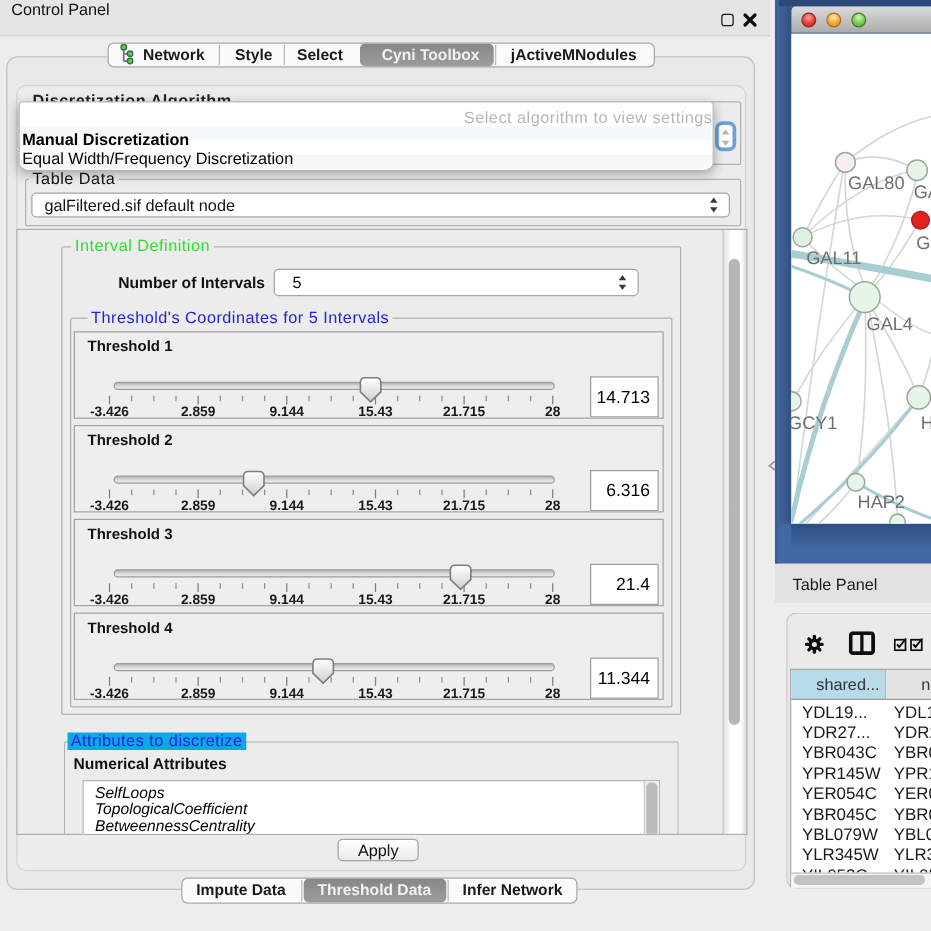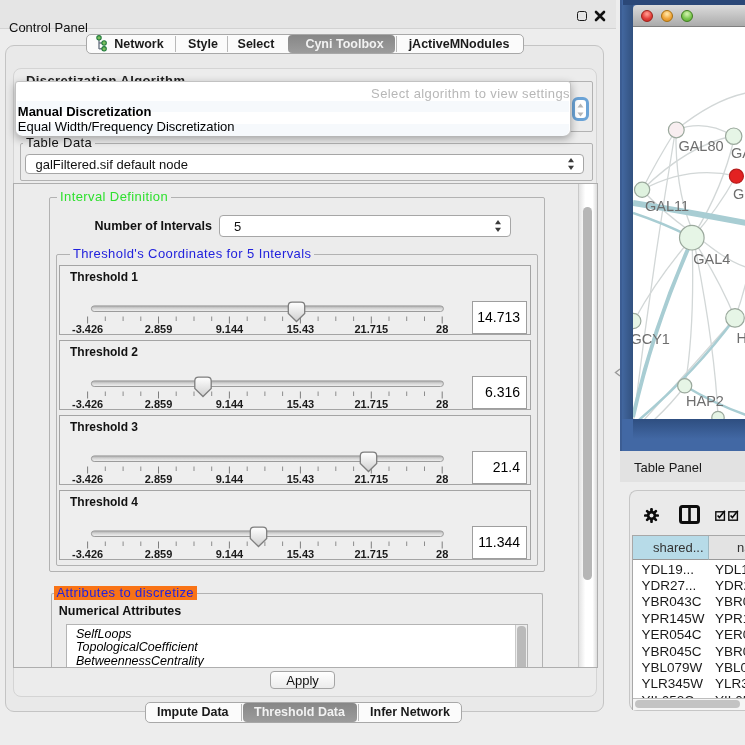--- a/index.html
+++ b/index.html
@@ -10,21 +10,21 @@
 .car{position:absolute;right:8px;top:50%;transform:translateY(-50%);width:8px;height:13px;}
 .tbox{position:absolute;left:59px;width:472px;height:70px;border:1px solid #a4a4a4;background:#eeeeee;}
 .tlab{position:absolute;left:10px;top:4.5px;font-size:12px;font-weight:bold;color:#111;}
 .vbox{position:absolute;left:411.5px;top:35.5px;width:55px;height:33px;background:#fff;border:1px solid #9e9e9e;font-size:14px;color:#000;text-align:right;line-height:31px;padding-right:5.5px;}
 .tabtxt{position:absolute;top:50%;transform:translate(-50%,-50%);font-size:12.5px;font-weight:600;color:#1a1a1a;white-space:nowrap;}
 .sep{position:absolute;top:2px;bottom:2px;width:1px;background:#b9b9b9;}
 .dk{position:absolute;background:linear-gradient(#878787,#9c9c9c);border-radius:4px;}
 </style></head><body>
 
 <div class="a" style="left:0;top:0;width:616px;height:29px;background:#e5e5e5;border-bottom:1px solid #d2d2d2;"></div>
-<div class="a" style="left:9px;top:20px;font-size:13px;color:#111;">Control Panel</div>
+<div class="a" style="left:9px;top:0;font-size:13px;color:#111;">Control Panel</div>
 <div class="a" style="left:577px;top:10.5px;width:10px;height:10px;border:1.7px solid #1a1a1a;border-radius:2.5px;"></div>
 <svg class="a" style="left:594px;top:10px;" width="12" height="12" viewBox="0 0 12 12">
 <path d="M2 2 L10 10 M10 2 L2 10" stroke="#111" stroke-width="2.6" stroke-linecap="round"></path>
   </svg>
 <div class="a" style="left:5px;top:45px;width:599px;height:667px;background:#e9e9e9;border:1px solid #c4c4c4;border-radius:9px;"></div>
 <div class="a" style="left:13px;top:68px;width:584px;height:629px;background:#ececec;border:1px solid #d4d4d4;border-radius:8px;"></div>
 <div class="gb" style="left:19.6px;top:81px;width:573.4px;height:50.5px;"></div>
 <div class="gl" style="left:23px;top:81px;font-weight:600;color:#222;background:#ececec;">Discretization Algorithm</div>
 <div class="a" style="left:571.5px;top:97px;width:17.5px;height:23.5px;background:#fff;border:3px solid #6ba3d6;border-radius:6px;"></div>
 <svg class="a" style="left:576px;top:102.5px;" width="9" height="14" viewBox="0 0 9 14">
@@ -200,21 +200,21 @@
         <text x="98.5" y="67" font-size="11" font-weight="bold" fill="#1a1a1a" text-anchor="middle">2.859</text>
         <text x="169.4" y="67" font-size="11" font-weight="bold" fill="#1a1a1a" text-anchor="middle">9.144</text>
         <text x="240.4" y="67" font-size="11" font-weight="bold" fill="#1a1a1a" text-anchor="middle">15.43</text>
         <text x="311.3" y="67" font-size="11" font-weight="bold" fill="#1a1a1a" text-anchor="middle">21.715</text>
         <text x="382.2" y="67" font-size="11" font-weight="bold" fill="#1a1a1a" text-anchor="middle">28</text>
         <path d="M190.3 47.5 L190.3 40 Q190.3 36.2 194.1 36.2 L202.9 36.2 Q206.7 36.2 206.7 40 L206.7 47.5 L198.5 55.5 Z" fill="url(#thm)" stroke="#7e7e7e" stroke-width="1.3"></path>
       </svg>
 <div class="vbox">11.344</div>
     </div>
 <div class="gb" style="left:37.0px;top:409.0px;width:492px;height:90px;border-bottom:none;"></div>
-<div class="gl" style="left:40.0px;top:409.0px;color:#2222dd;background:#f97316;">Attributes to discretize</div>
+<div class="gl" style="left:40.0px;top:409.0px;color:#2222dd;background:#0ea5e9;">Attributes to discretize</div>
 <div class="a" style="left:45.3px;top:420.5px;font-size:12.5px;font-weight:bold;color:#111;">Numerical Attributes</div>
 <div class="a" style="left:52.5px;top:440.5px;width:462px;height:60px;background:#fff;border:1px solid #b4b4b4;">
 <div class="a" style="left:9px;top:3px;font-size:12.5px;color:#000000;line-height:13.3px;font-style:italic;">SelfLoops<br>TopologicalCoefficient<br>BetweennessCentrality</div>
 <div class="a" style="right:0;top:0;bottom:0;width:12px;background:#ededed;border-left:1px solid #c9c9c9;"></div>
 <div class="a" style="right:1.5px;top:1px;width:9px;height:58px;background:#bababa;border-radius:4px;"></div>
 </div>
 <div class="a" style="left:564.0px;top:-1.0px;width:19px;height:484px;background:linear-gradient(90deg,#e3e3e3,#ffffff 35%,#ffffff 75%,#dcdcdc);border-left:1px solid #c9c9c9;"></div>
 <div class="a" style="left:569.0px;top:23.5px;width:9.5px;height:373px;background:#b6b6b6;border-radius:4.5px;"></div>
 </div>
 <div class="a" style="left:270.3px;top:670.8px;width:64.6px;height:18.4px;background:linear-gradient(#ffffff,#ececec);border:1px solid #a5a5a5;border-radius:4px;font-size:13px;color:#111;text-align:center;line-height:17px;">Apply</div>

